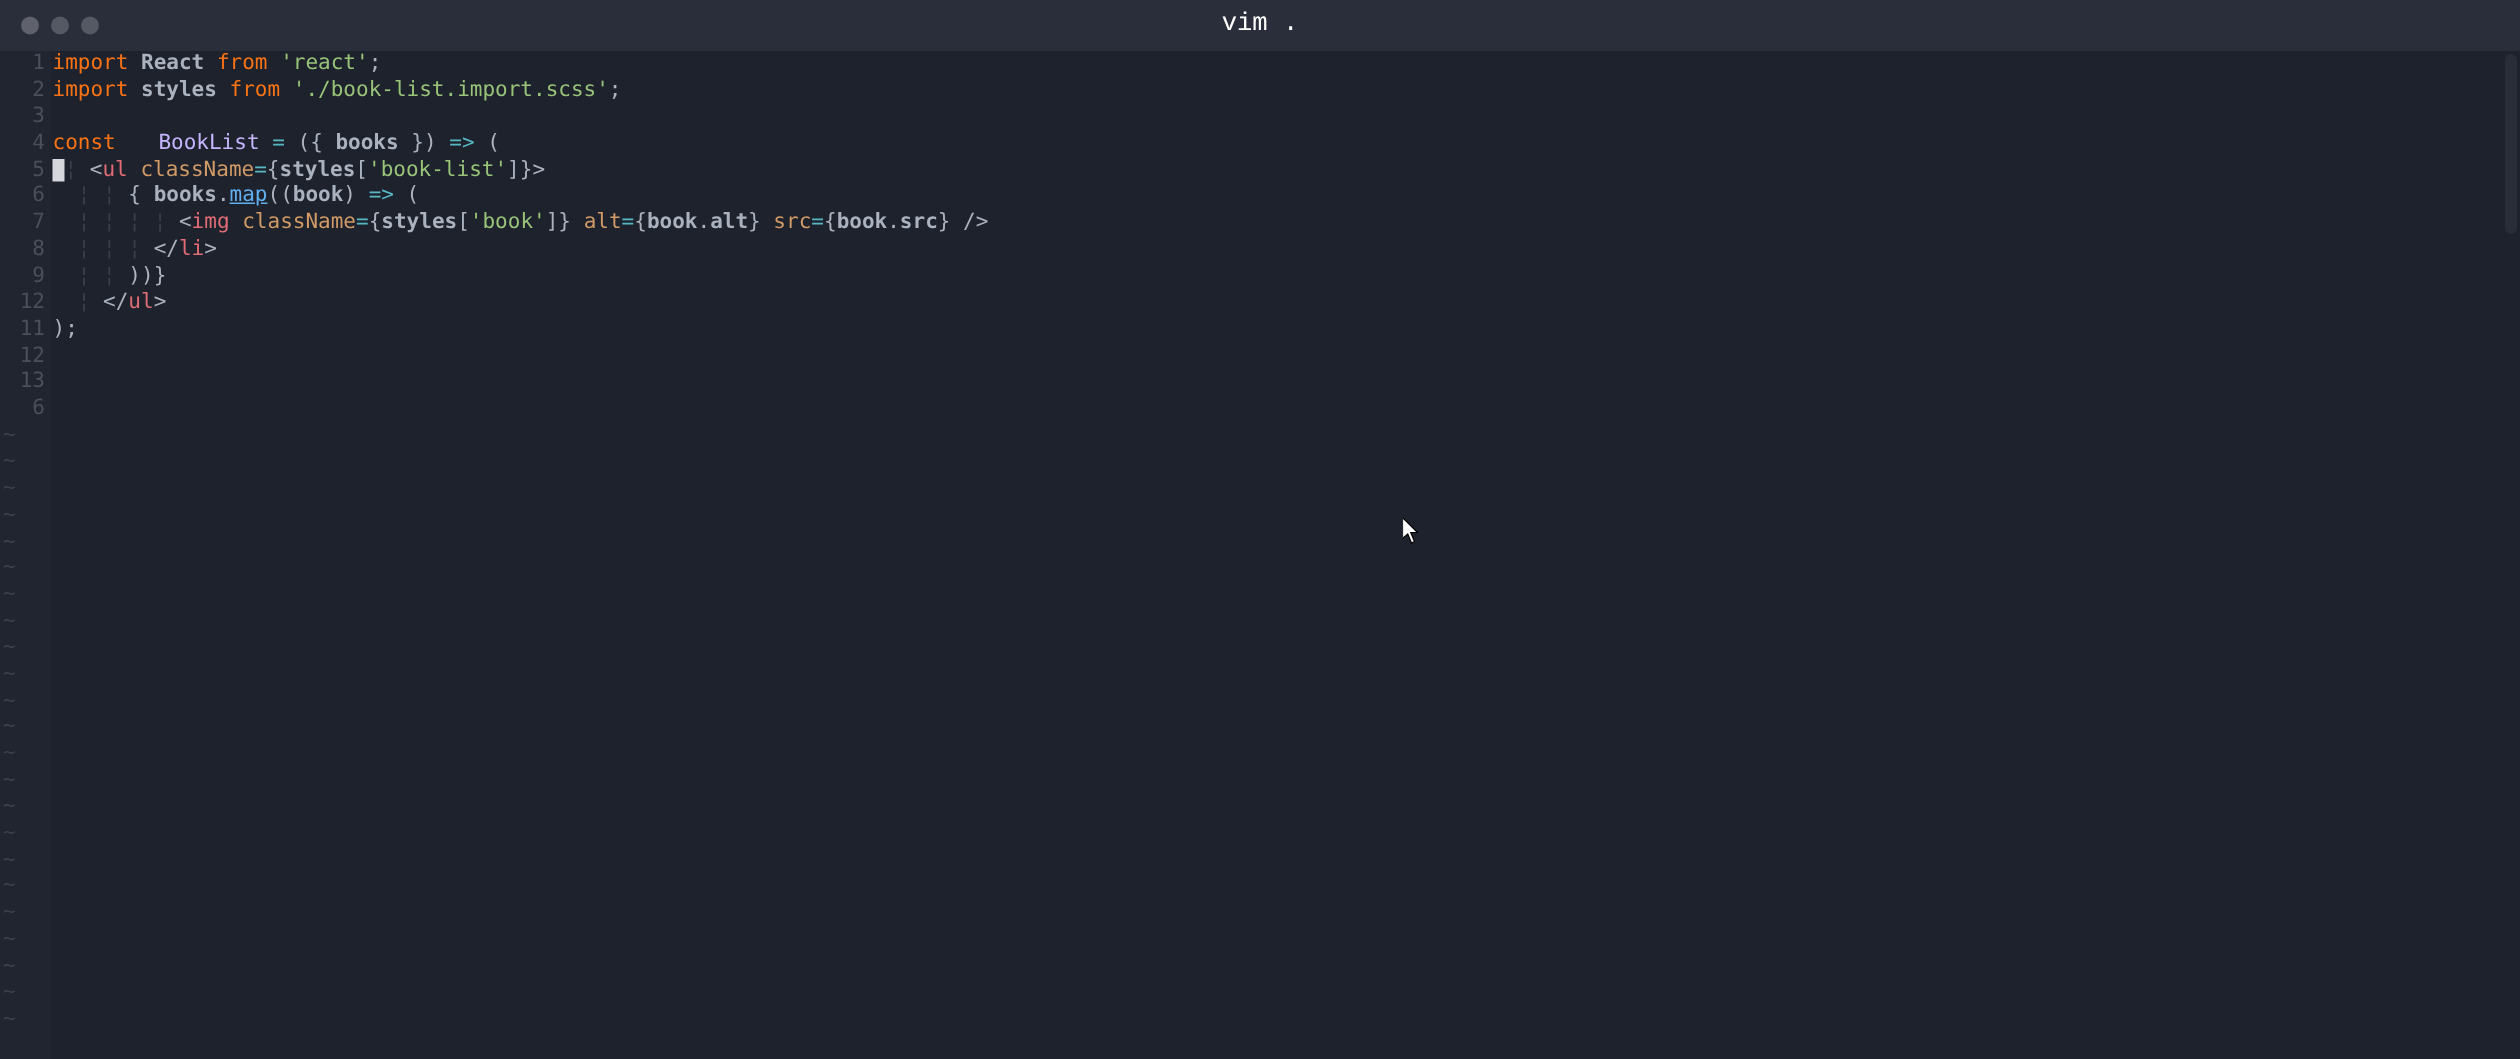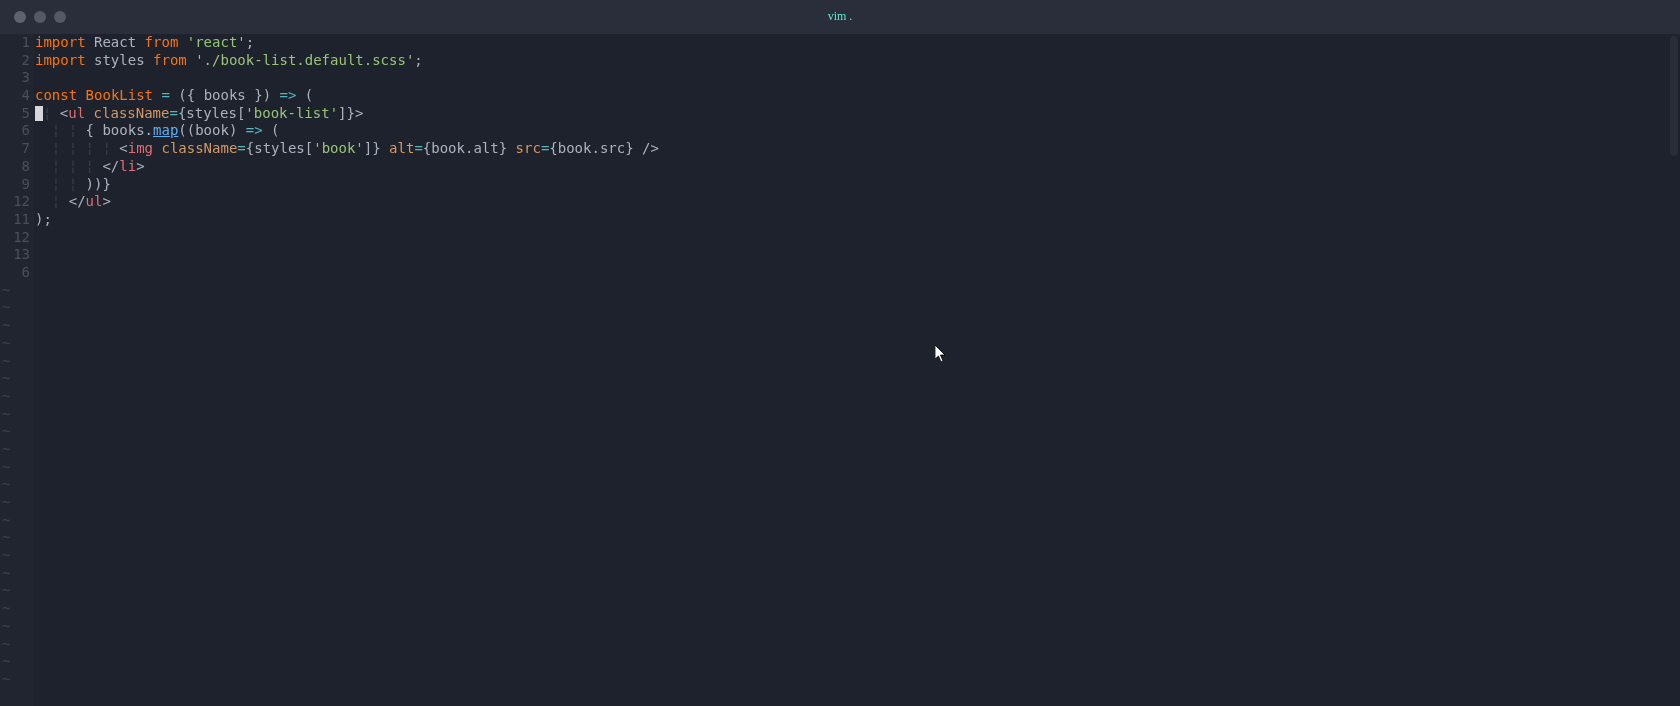--- a/index.html
+++ b/index.html
@@ -24,23 +24,23 @@
   .traffic-lights { display: flex; gap: 8px; }
   .tl {
     width: 12px; height: 12px; border-radius: 50%;
     background: #555964;
   }
   .tl.close { background: #5f626d; }
   .window-title {
     position: absolute;
     left: 50%;
     transform: translateX(-50%);
-    font-size: 12px;
-    color: #5eead4;
-    font-family: Liberation Serif, serif;
+    font-size: 17px;
+    color: #ffffff;
+    font-family: Liberation Mono, monospace;
   }
   .editor {
     flex: 1;
     background: #1e222c;
     display: flex;
     position: relative;
   }
   .gutter {
     width: 34px;
     background: #21252f;
@@ -58,29 +58,29 @@
   .tilde-col {
     position: absolute;
     left: 2px;
     color: #3c4150;
     user-select: none;
   }
   .tilde-col .tl-row { height: 17.7px; }
 
   
   .kw    { color: #f97316; }     
-  .ident { color: #abb2bf; }     
+  .ident { color: #abb2bf; font-weight: bold; }     
   .str   { color: #98c379; }     
   .punct { color: #abb2bf; }     
   .op    { color: #56b6c2; }     
   .fn    { color: #61afef; text-decoration: underline; }     
   .tag   { color: #e06c75; }     
   .tagp  { color: #abb2bf; }     
   .attr  { color: #d19a66; }
-  .comp  { color: #f97316; }     
+  .comp  { color: #c4b5fd; margin-left: 20px; }     
   .guide { color: #3a3f4b; }     
   .cursor {
     display: inline-block;
     width: 8px; height: 15px;
     background: #d6d7dc;
     vertical-align: text-bottom;
   }
   .mouse-cursor {
     position: absolute;
     width: 12px; height: 18px;
@@ -125,21 +125,21 @@
         <div class="ln">8</div>
         <div class="ln">9</div>
         <div class="ln">12</div>
         <div class="ln">11</div>
         <div class="ln">12</div>
         <div class="ln">13</div>
         <div class="ln">6</div>
       </div>
     <div class="code" id="code">
         <div class="line"><span class="kw">import</span><span class="punct"> </span><span class="ident">React</span><span class="punct"> </span><span class="kw">from</span><span class="punct"> </span><span class="str">'react'</span><span class="punct">;</span></div>
-        <div class="line"><span class="kw">import</span><span class="punct"> </span><span class="ident">styles</span><span class="punct"> </span><span class="kw">from</span><span class="punct"> </span><span class="str">'./book-list.default.scss'</span><span class="punct">;</span></div>
+        <div class="line"><span class="kw">import</span><span class="punct"> </span><span class="ident">styles</span><span class="punct"> </span><span class="kw">from</span><span class="punct"> </span><span class="str">'./book-list.import.scss'</span><span class="punct">;</span></div>
         <div class="line"></div>
         <div class="line"><span class="kw">const</span><span class="punct"> </span><span class="comp">BookList</span><span class="punct"> </span><span class="op">=</span><span class="punct"> (</span><span class="punct">{ </span><span class="ident">books</span><span class="punct"> }</span><span class="punct">) </span><span class="op">=&gt;</span><span class="punct"> (</span></div>
         <div class="line"><span class="cursor"></span><span class="guide">¦ </span><span class="tagp">&lt;</span><span class="tag">ul</span><span class="punct"> </span><span class="attr">className</span><span class="op">=</span><span class="punct">{</span><span class="ident">styles</span><span class="punct">[</span><span class="str">'book-list'</span><span class="punct">]}</span><span class="tagp">&gt;</span></div>
         <div class="line"><span class="guide">  ¦ ¦ </span><span class="punct">{ </span><span class="ident">books</span><span class="punct">.</span><span class="fn">map</span><span class="punct">((</span><span class="ident">book</span><span class="punct">) </span><span class="op">=&gt;</span><span class="punct"> (</span></div>
         <div class="line"><span class="guide">  ¦ ¦ ¦ ¦ </span><span class="tagp">&lt;</span><span class="tag">img</span><span class="punct"> </span><span class="attr">className</span><span class="op">=</span><span class="punct">{</span><span class="ident">styles</span><span class="punct">[</span><span class="str">'book'</span><span class="punct">]} </span><span class="attr">alt</span><span class="op">=</span><span class="punct">{</span><span class="ident">book</span><span class="punct">.</span><span class="ident">alt</span><span class="punct">} </span><span class="attr">src</span><span class="op">=</span><span class="punct">{</span><span class="ident">book</span><span class="punct">.</span><span class="ident">src</span><span class="punct">} </span><span class="tagp">/&gt;</span></div>
         <div class="line"><span class="guide">  ¦ ¦ ¦ </span><span class="tagp">&lt;/</span><span class="tag">li</span><span class="tagp">&gt;</span></div>
         <div class="line"><span class="guide">  ¦ ¦ </span><span class="punct">))}</span></div>
         <div class="line"><span class="guide">  ¦ </span><span class="tagp">&lt;/</span><span class="tag">ul</span><span class="tagp">&gt;</span></div>
         <div class="line"><span class="punct">);</span></div>
         <div class="line"></div>

